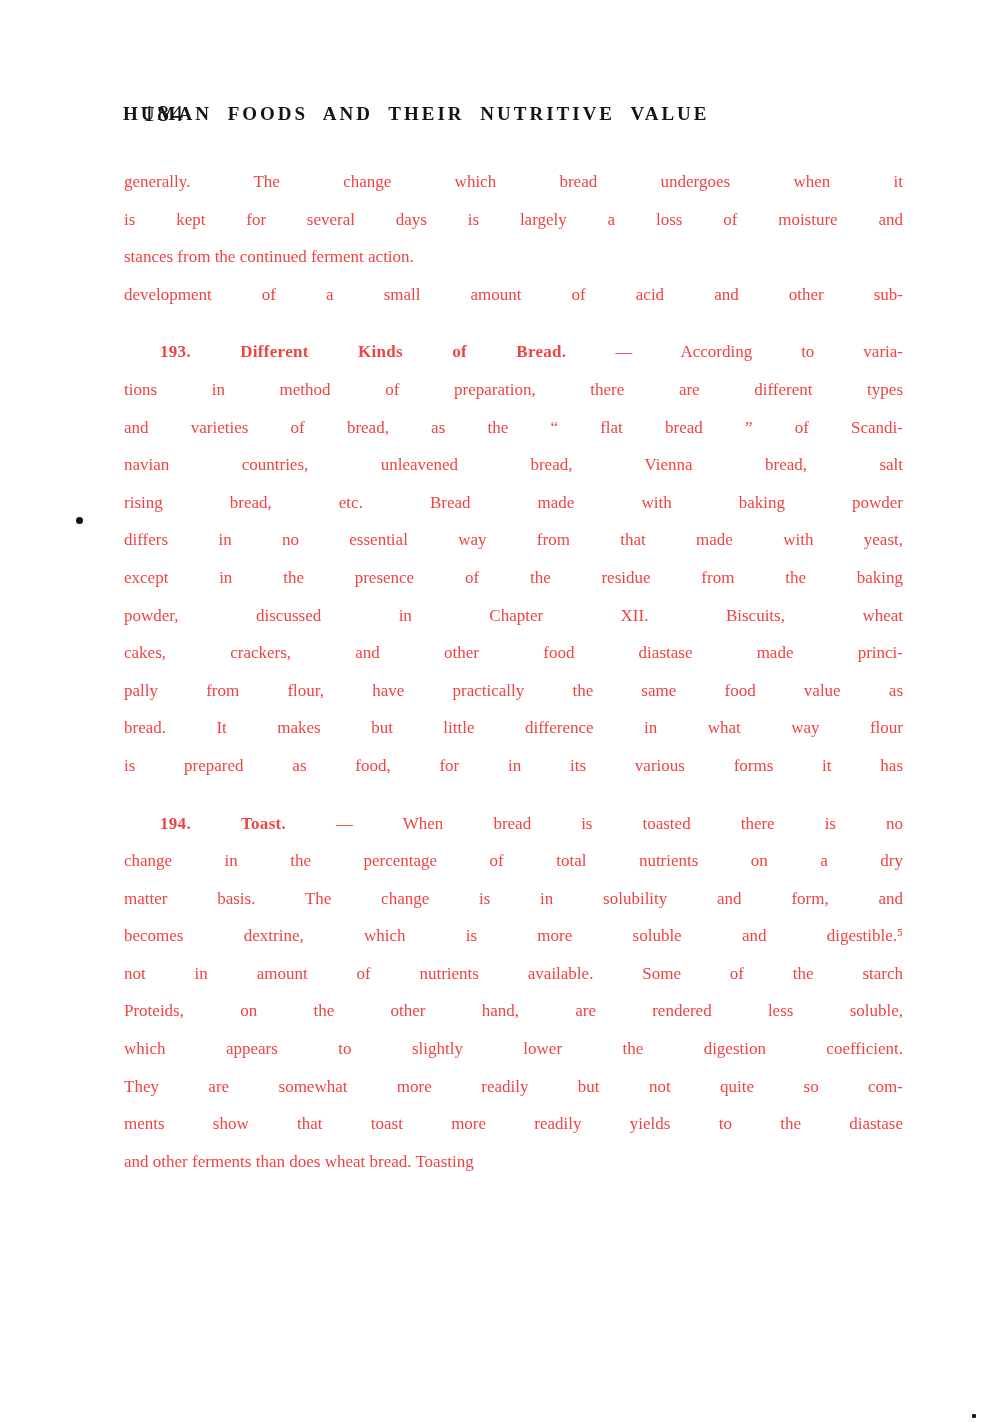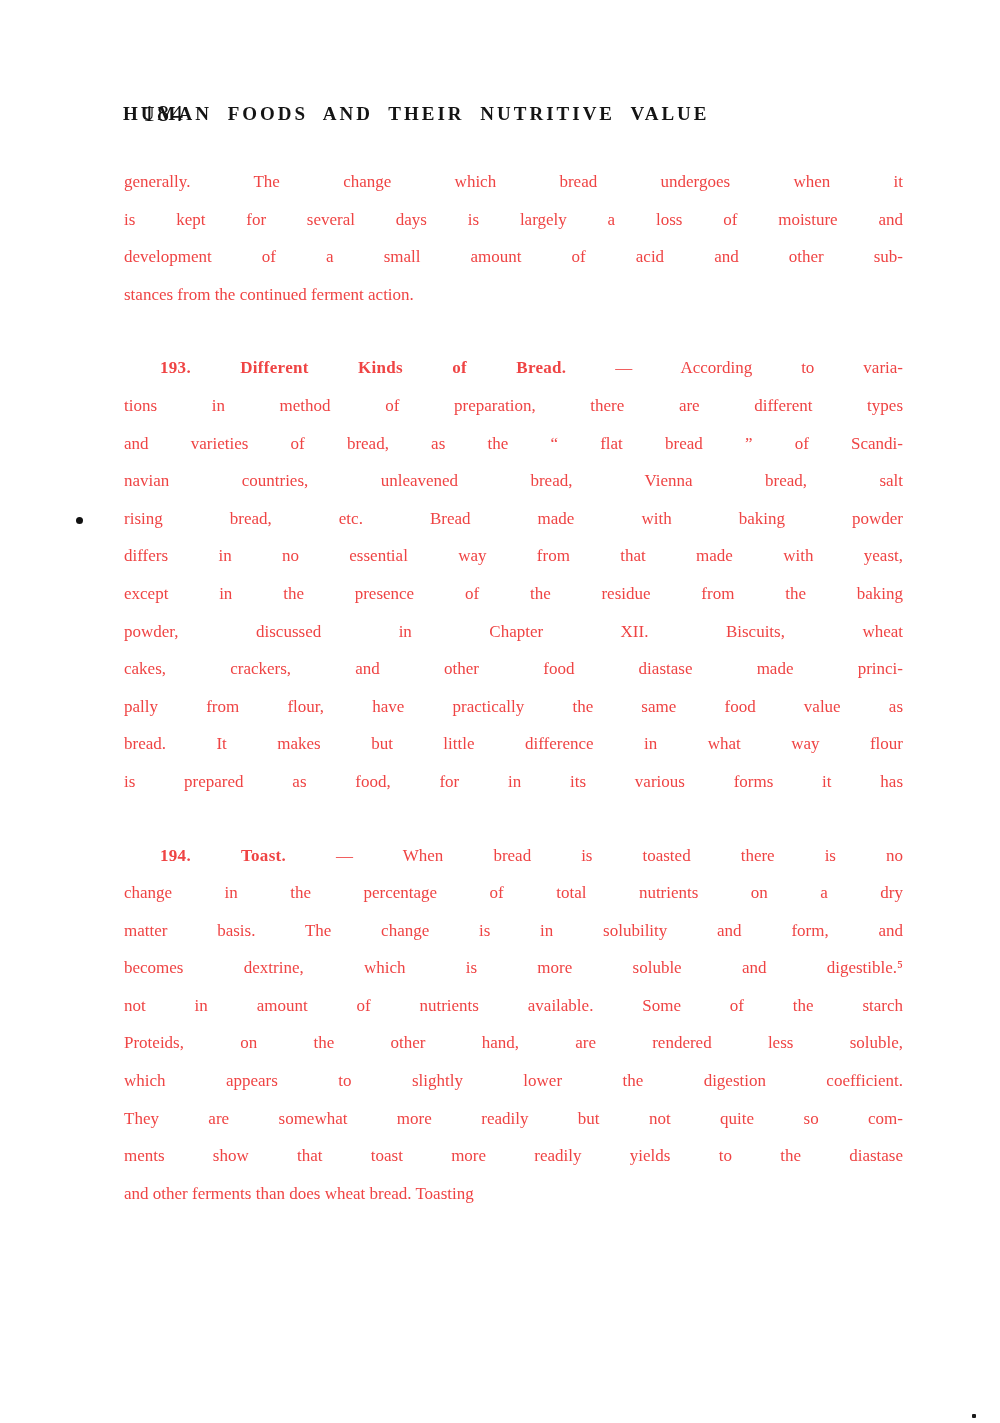--- a/index.html
+++ b/index.html
@@ -45,21 +45,21 @@
   .text-block {
     position: absolute;
     left: 124px;
     top: 163px;
     width: 779px;
     font-size: 17px;
     line-height: 37.6px;
     color: #ef4444;
   }
   .para { margin: 0; }
-  .para + .para { margin-top: 36px; }
+  .para + .para { margin-top: 20px; }
   .line {
     text-align: justify;
     text-align-last: justify;
   }
   .line.last { text-align-last: auto; }
   .line.indent { text-indent: 36px; }
   .line b { font-weight: bold; letter-spacing: 0.3px; }
   .margin-dot {
     position: absolute;
     left: 76px;
@@ -85,22 +85,22 @@
 <div class="page">
   <header class="running-head">
     <span class="folio">184</span>
     <span class="head-title">HUMAN FOODS AND THEIR NUTRITIVE VALUE</span>
   </header>
 
   <main class="text-block" id="paragraphs">
       <div class="para">
         <div class="line">generally.  The change which bread undergoes when it</div>
         <div class="line">is kept for several days is largely a loss of moisture and</div>
+        <div class="line last">stances from the continued ferment action.</div>
         <div class="line">development of a small amount of acid and other sub-</div>
-        <div class="line last">stances from the continued ferment action.</div>
       </div>
       <div class="para">
         <div class="line indent"><b>193. Different Kinds of Bread.</b> — According to varia-</div>
         <div class="line">tions in method of preparation, there are different types</div>
         <div class="line">and varieties of bread, as the “ flat bread ” of Scandi-</div>
         <div class="line">navian countries, unleavened bread, Vienna bread, salt</div>
         <div class="line">rising bread, etc.  Bread made with baking powder</div>
         <div class="line">differs in no essential way from that made with yeast,</div>
         <div class="line">except in the presence of the residue from the baking</div>
         <div class="line">powder, discussed in Chapter XII.  Biscuits, wheat</div>

